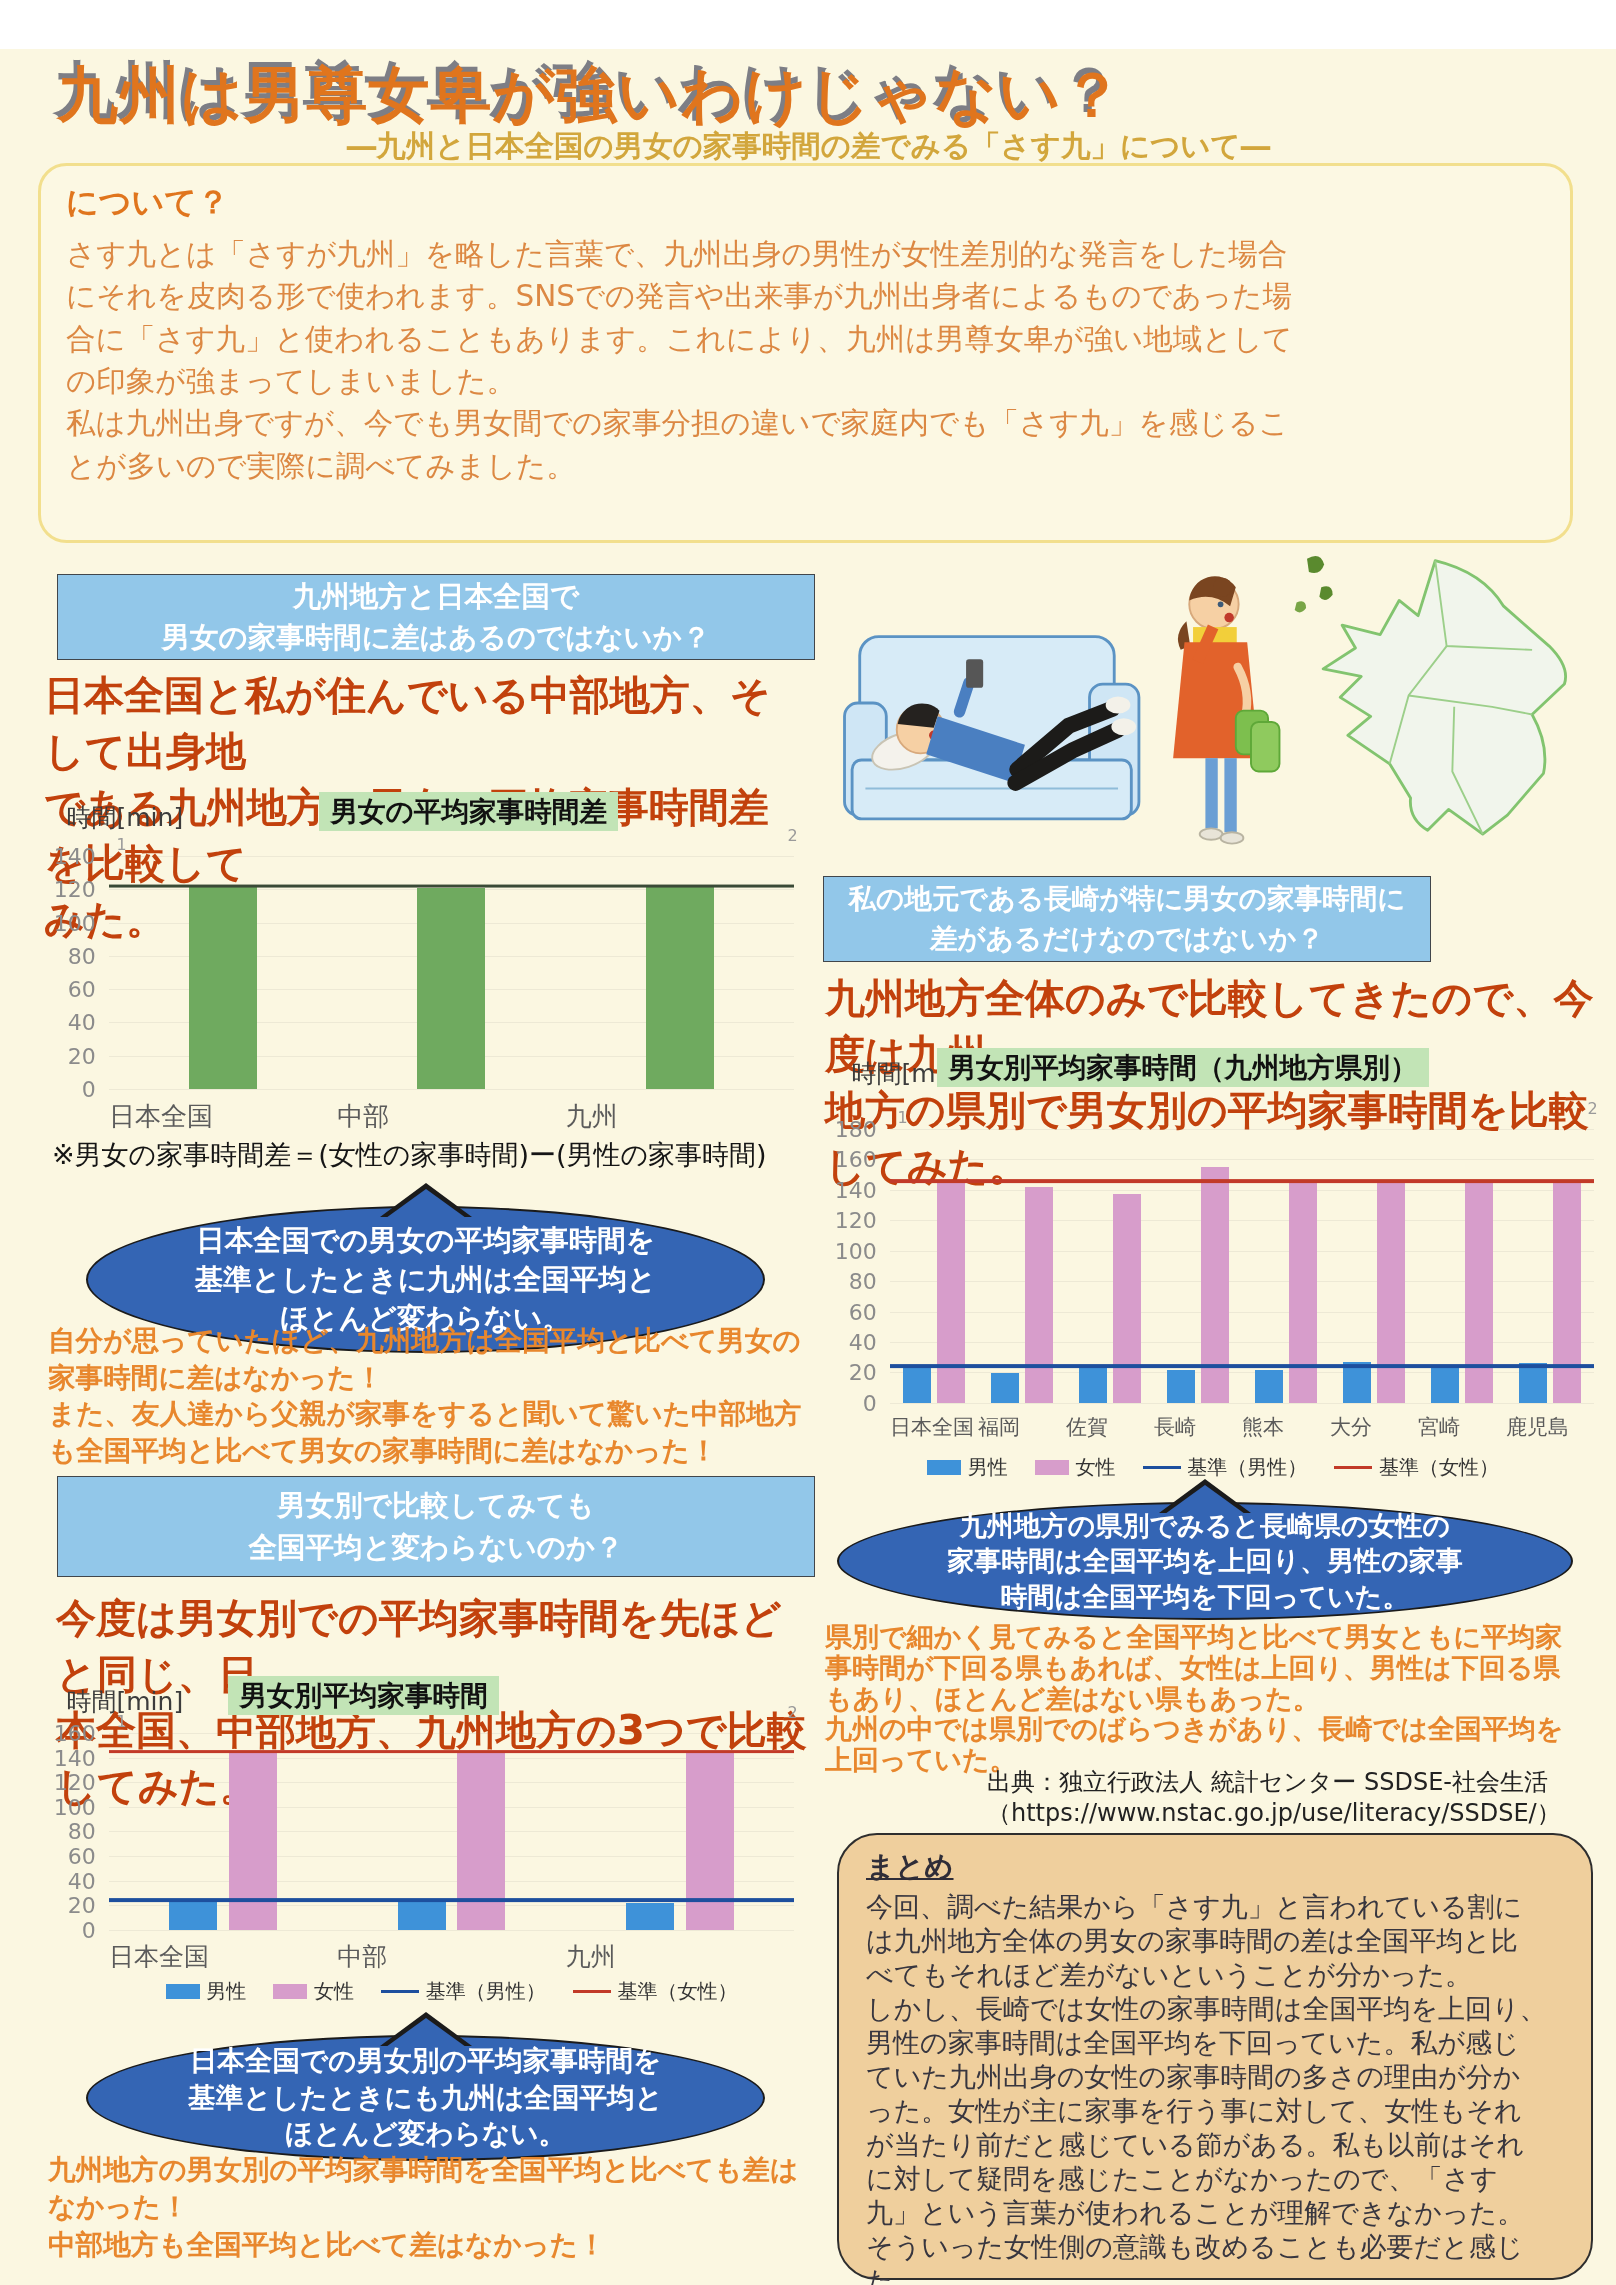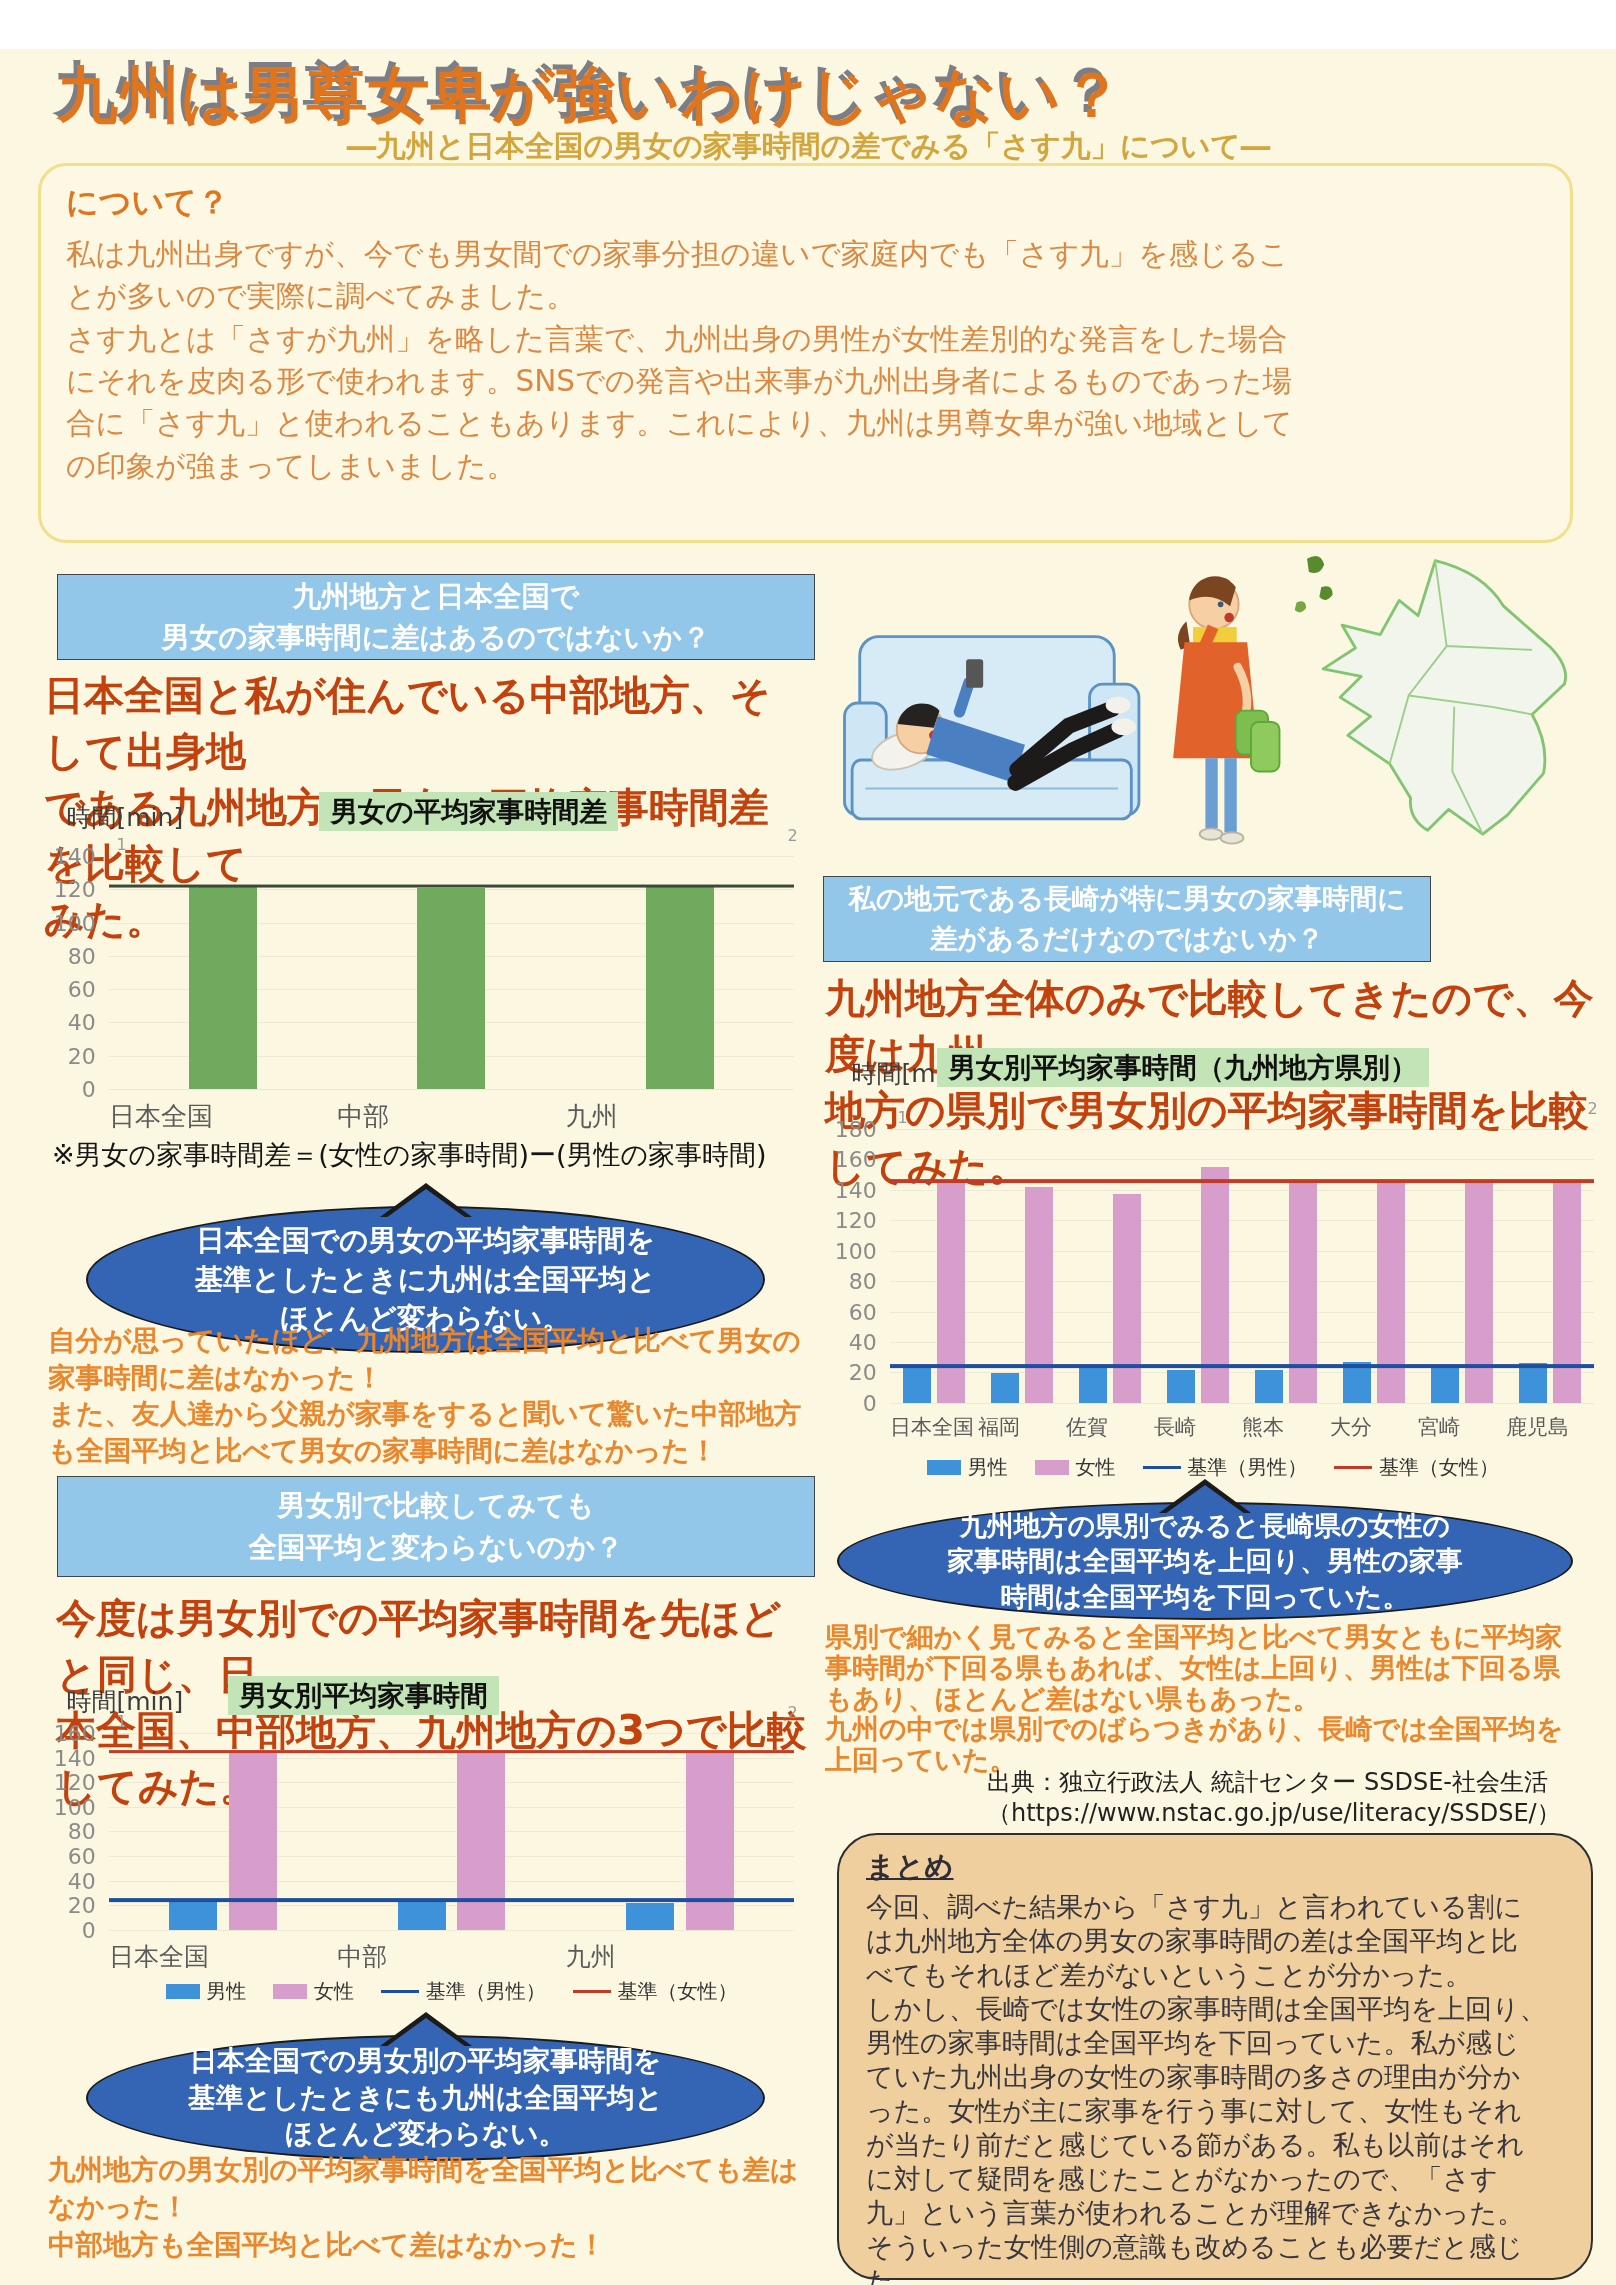--- a/index.html
+++ b/index.html
@@ -100,26 +100,26 @@
 </head>
 <body>
 
 <div class="poster">
 
   <div class="abs subtitle">―九州と日本全国の男女の家事時間の差でみる「さす九」について―</div>
   <div class="abs main-title">九州は男尊女卑が強いわけじゃない？</div>
 
   <div class="abs intro-box">
     <div class="intro-head">について？</div>
-    <div class="intro-body preline">私は九州出身ですが、今でも男女間での家事分担の違いで家庭内でも「さす九」を感じるこ
-とが多いので実際に調べてみました。</div>
     <div class="intro-body preline">さす九とは「さすが九州」を略した言葉で、九州出身の男性が女性差別的な発言をした場合
 にそれを皮肉る形で使われます。SNSでの発言や出来事が九州出身者によるものであった場
 合に「さす九」と使われることもあります。これにより、九州は男尊女卑が強い地域として
 の印象が強まってしまいました。</div>
+    <div class="intro-body preline">私は九州出身ですが、今でも男女間での家事分担の違いで家庭内でも「さす九」を感じるこ
+とが多いので実際に調べてみました。</div>
   </div>
 
   <div class="abs qbox q1 preline">九州地方と日本全国で
 男女の家事時間に差はあるのではないか？</div>
   <div class="abs navy p1 preline">日本全国と私が住んでいる中部地方、そして出身地
 である九州地方の男女の平均家事時間差を比較して
 みた。</div>
 
   <div class="abs chart chart0">
     <div class="ylabel">時間[min]</div>

